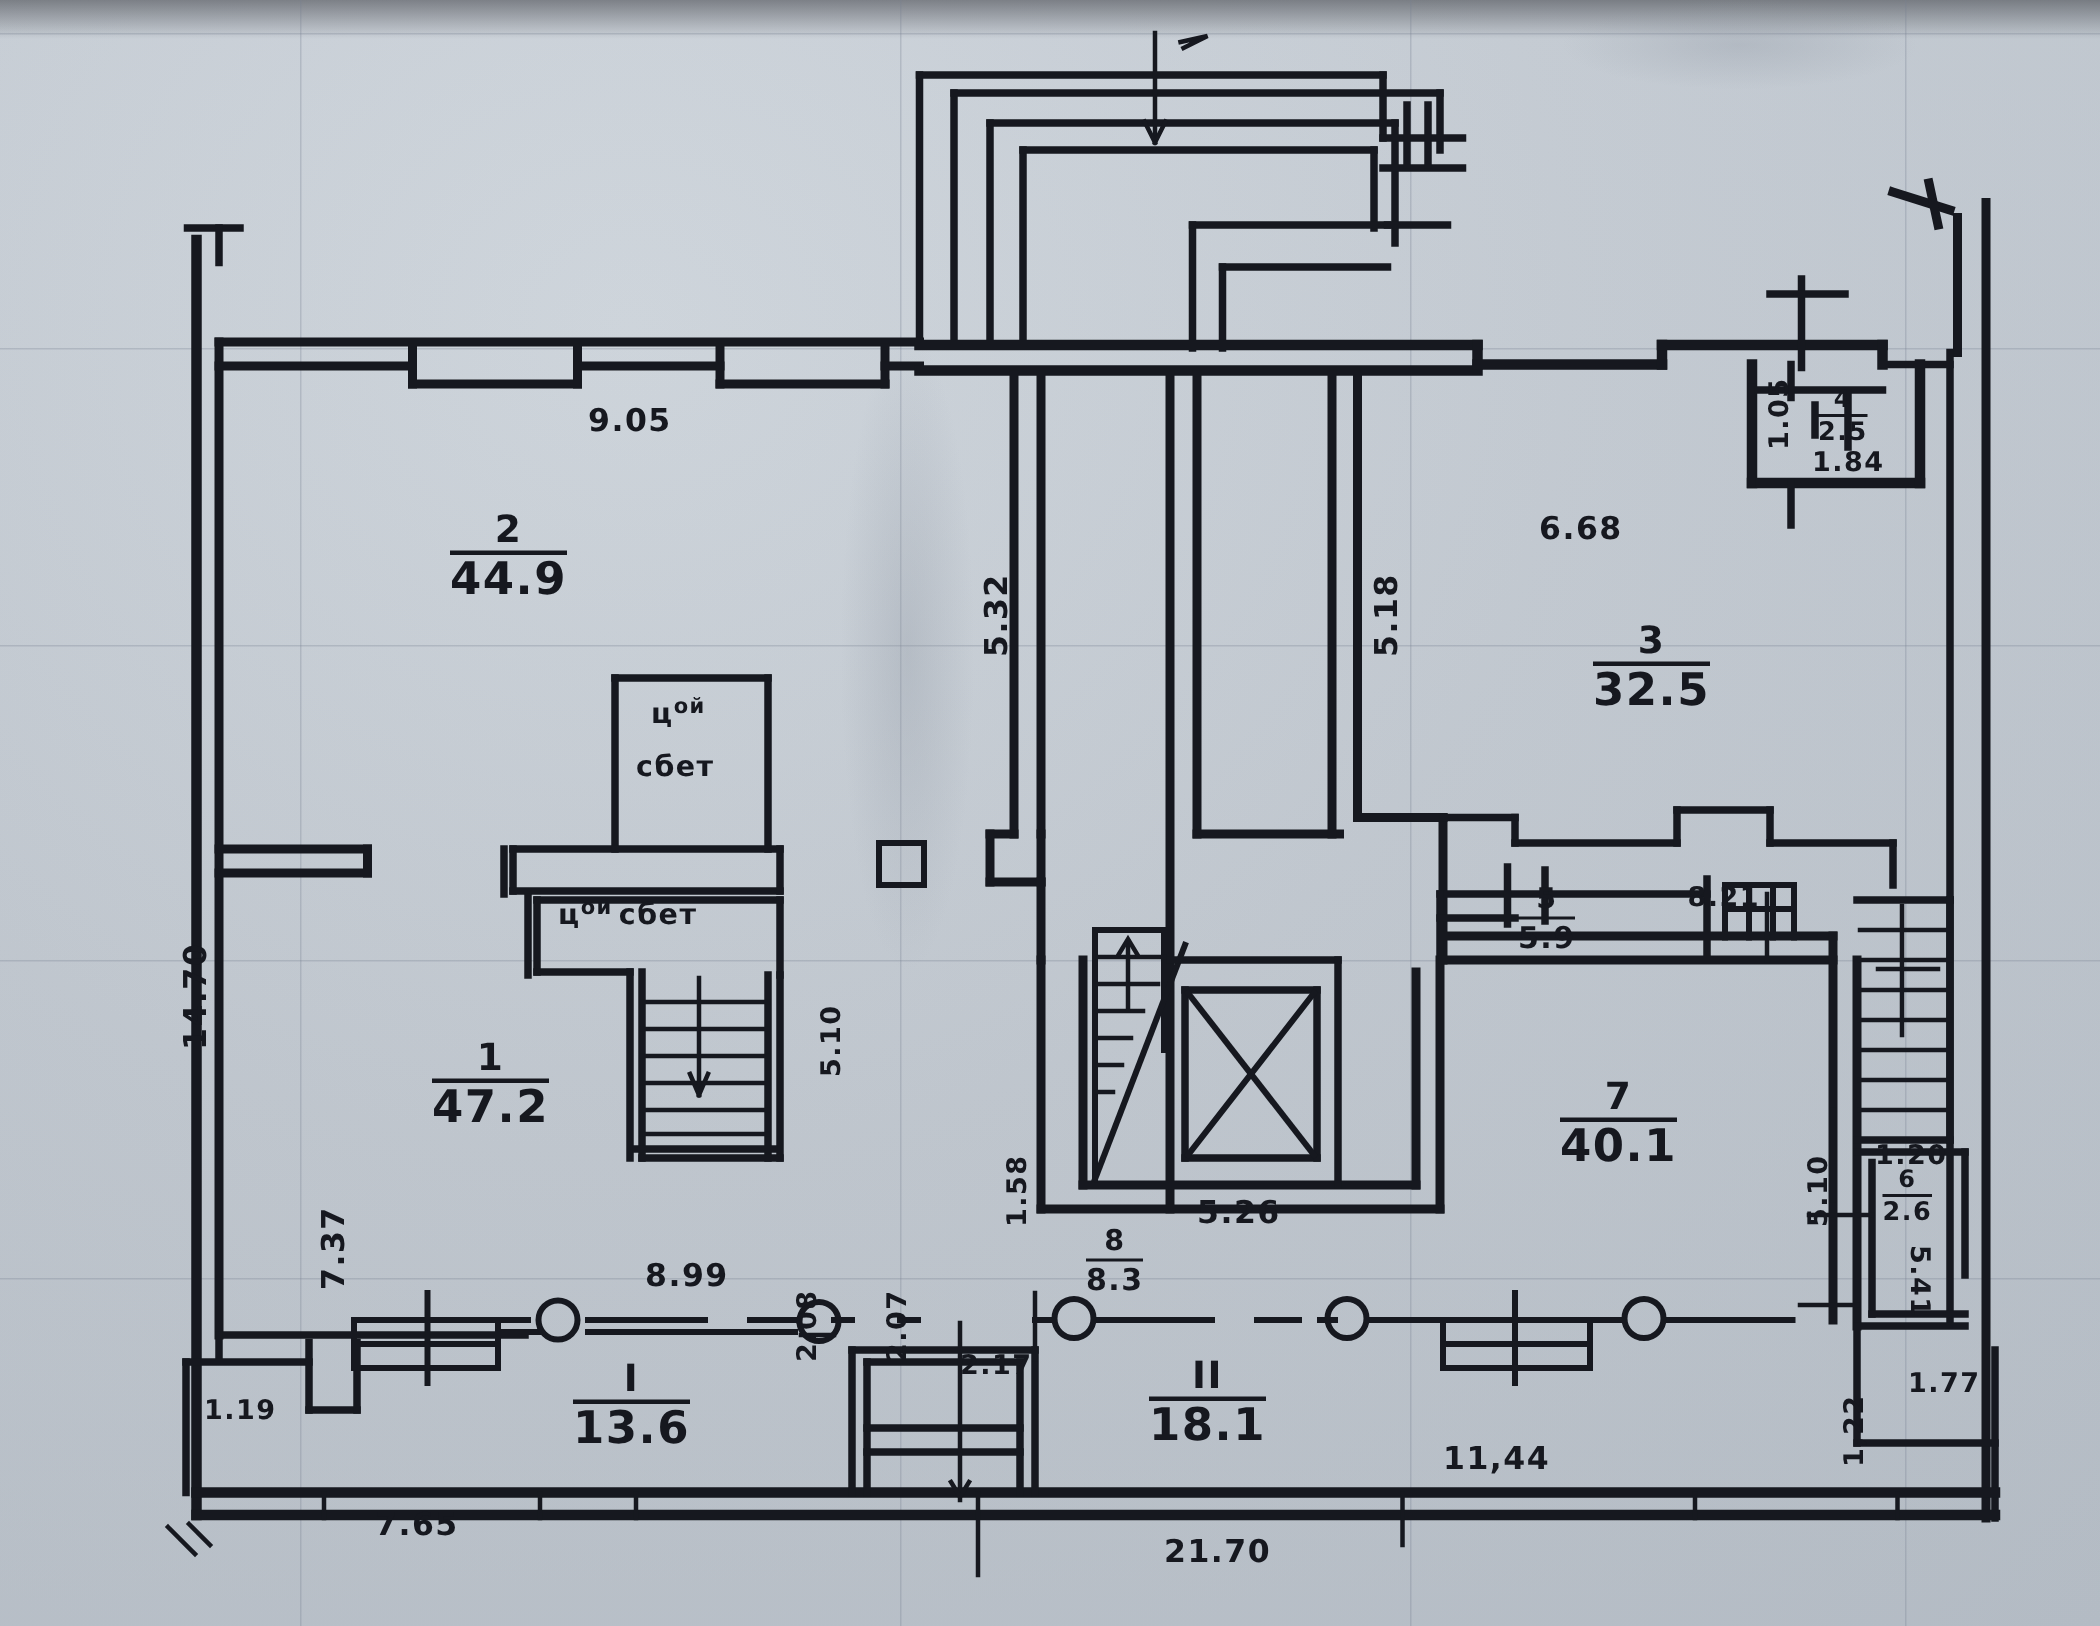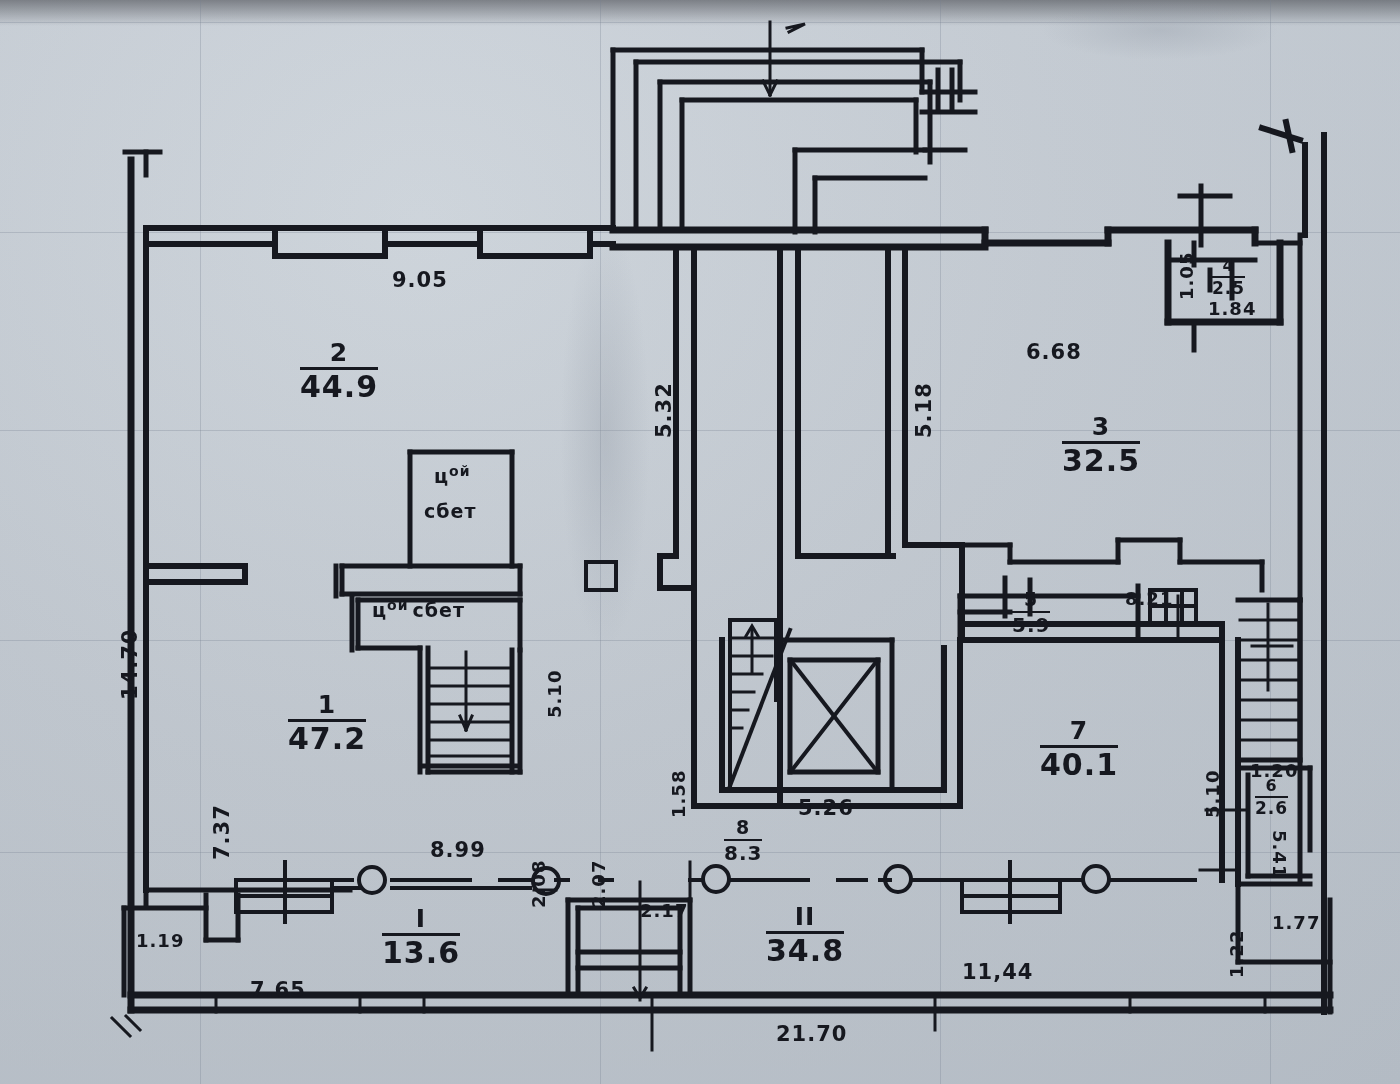--- a/index.html
+++ b/index.html
@@ -476,41 +476,41 @@
     <span class="area">8.3</span>
   </div>
 
   <div class="lbl room" style="left:382px;top:906px;">
     <span class="num">I</span>
     <span class="area">13.6</span>
   </div>
 
   <div class="lbl room" style="left:766px;top:904px;">
     <span class="num">II</span>
-    <span class="area">34.8</span>
+    <span class="area">18.1</span>
   </div>
 
   <div class="lbl note" style="left:434px;top:464px;">
     <span>ц</span><span style="font-size:14px;vertical-align:super;">ой</span>
   </div>
   <div class="lbl note" style="left:424px;top:502px;">
     <span>сбет</span>
   </div>
 
   <div class="lbl note" style="left:372px;top:598px;">
     <span>ц</span><span style="font-size:14px;vertical-align:super;">ой</span><span style="margin-left:4px;">сбет</span>
   </div>
 
   <div class="lbl dim" style="left:392px;top:256px;margin-top:12px;">9.05</div>
 
   <div class="lbl dim rot90" style="left:118px;top:700px;">14.70</div>
   <div class="lbl dim rot90" style="left:210px;top:860px;">7.37</div>
   <div class="lbl dim sm" style="left:136px;top:930px;">1.19</div>
 
-  <div class="lbl dim" style="left:250px;top:978px;">7.65</div>
+  <div class="lbl dim" style="left:250px;top:1004px;">7.65</div>
   <div class="lbl dim" style="left:776px;top:1022px;">21.70</div>
   <div class="lbl dim" style="left:962px;top:960px;">11,44</div>
 
   <div class="lbl dim rot90" style="left:652px;top:438px;">5.32</div>
   <div class="lbl dim rot90" style="left:912px;top:438px;">5.18</div>
 
   <div class="lbl dim sm rot90" style="left:544px;top:718px;">5.10</div>
   <div class="lbl dim" style="left:430px;top:838px;">8.99</div>
   <div class="lbl dim sm rot90" style="left:528px;top:908px;">2.08</div>
 

